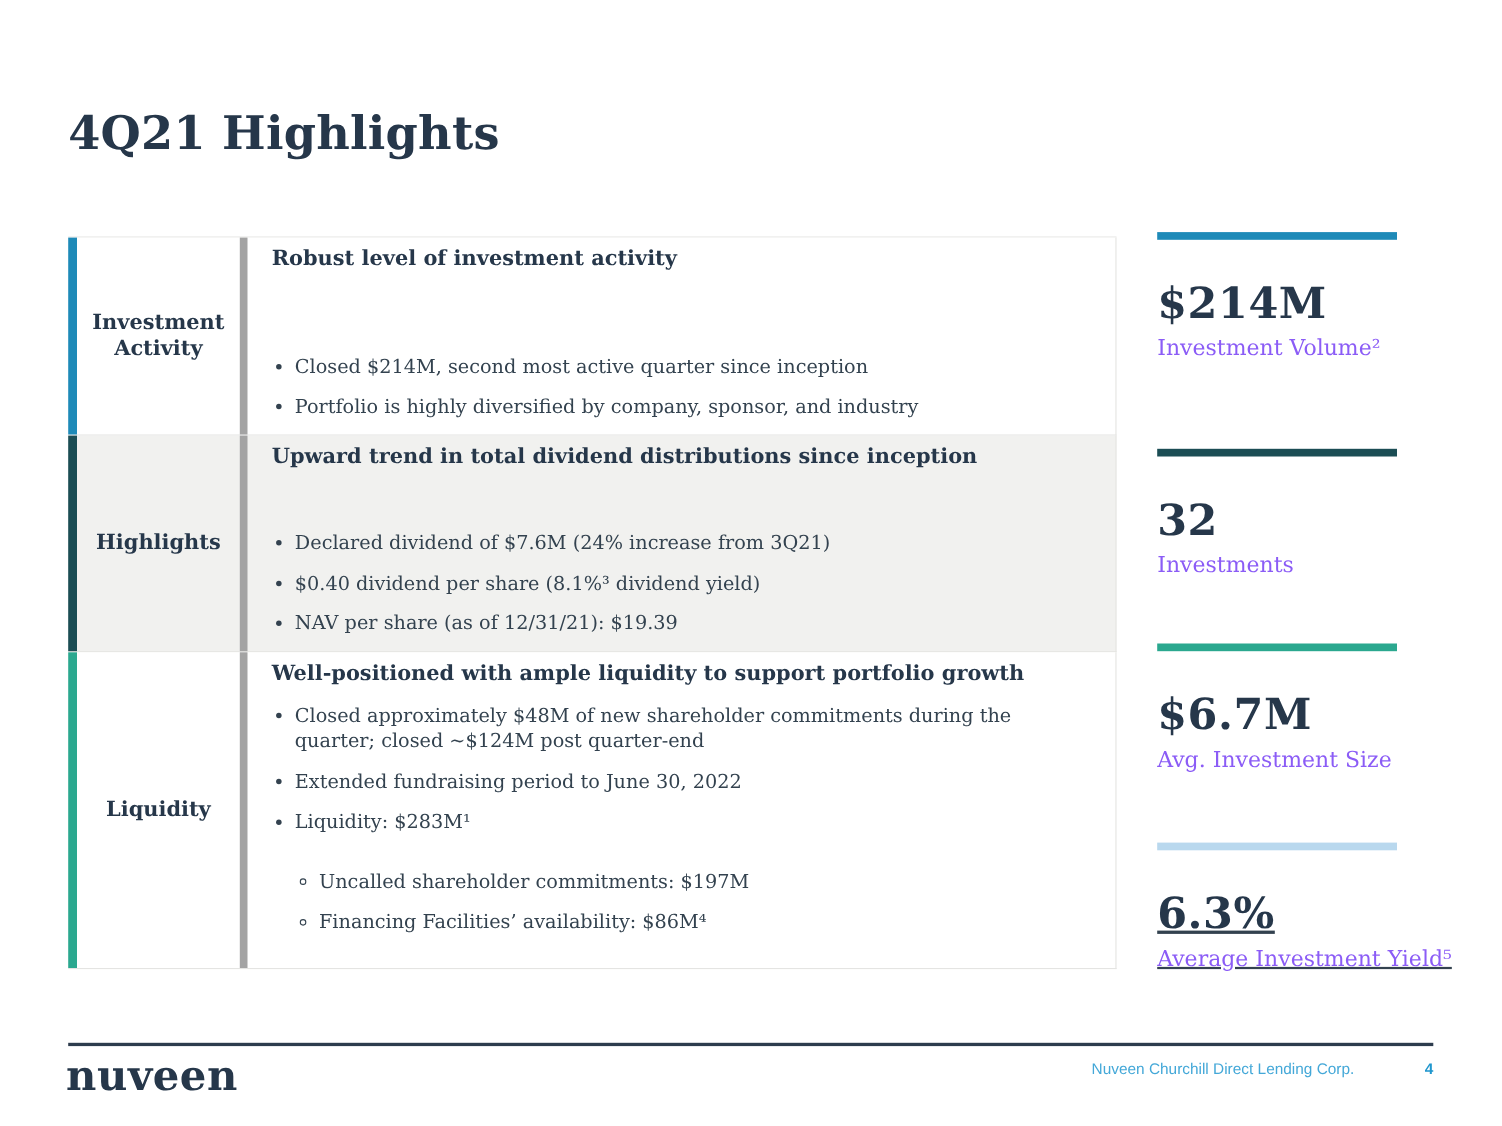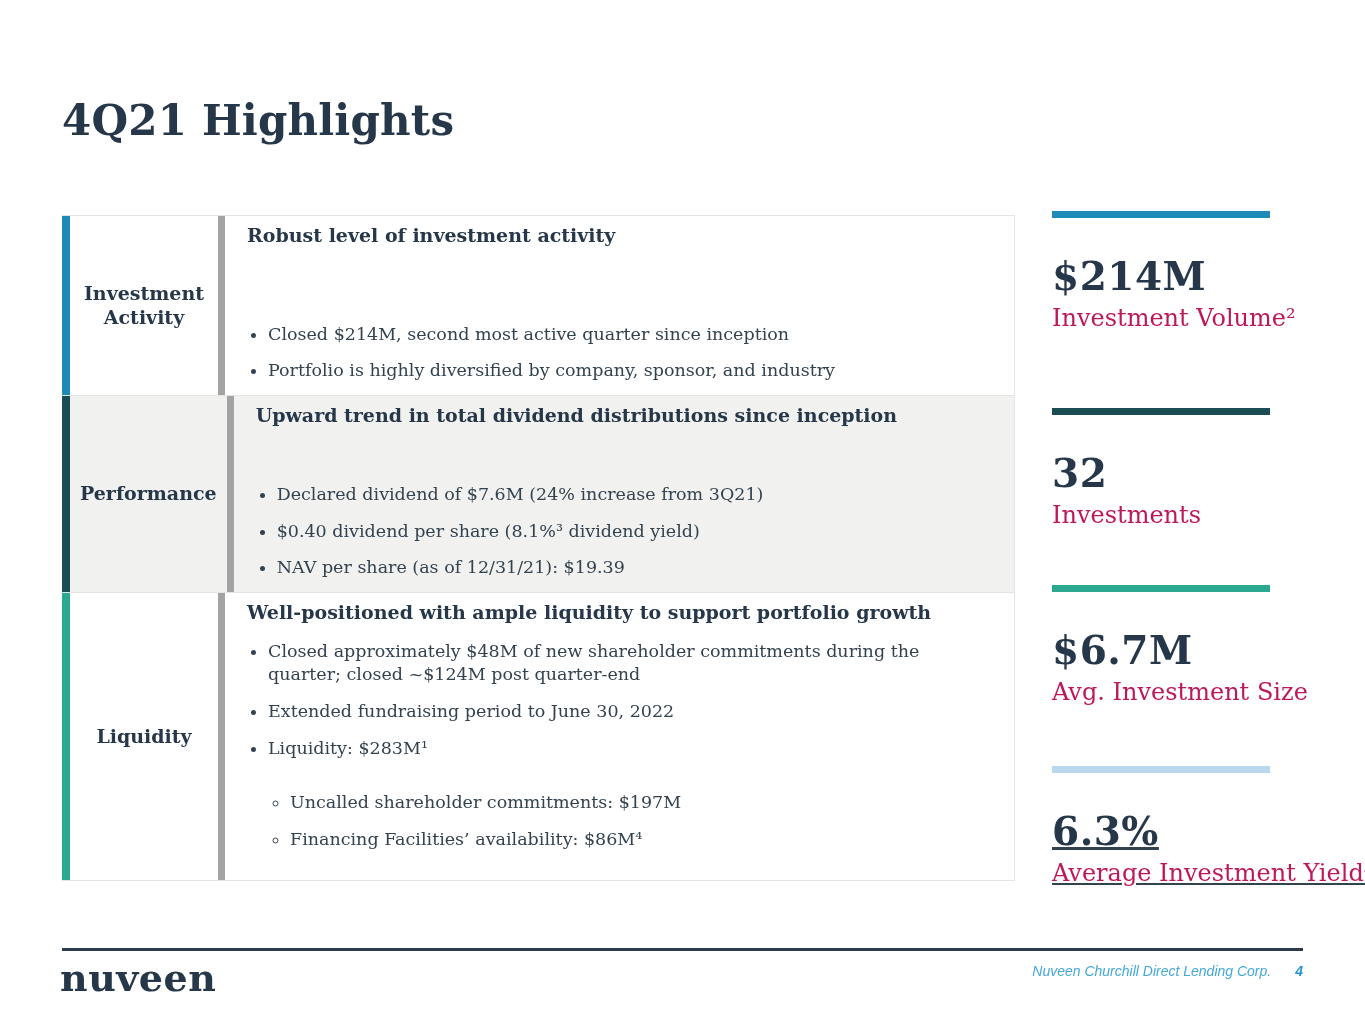--- a/index.html
+++ b/index.html
@@ -55,36 +55,35 @@
   .stat { position: absolute; left: 1052px; width: 218px; }
   #stat-0 { top: 211px; }
   #stat-1 { top: 408px; }
   #stat-2 { top: 585px; }
   #stat-3 { top: 766px; text-decoration: underline; }
   .stat-bar { width: 100%; height: 7px; }
   .stat-value {
     margin-top: 39px; font-size: 39px; font-weight: 700;
     color: #26374a; letter-spacing: 0.5px; line-height: 1.0;
   }
-  .stat-label { margin-top: 8px; font-size: 24px; color: #be185d; white-space: nowrap; }
+  .stat-label { margin-top: 8px; font-size: 20px; color: #8b5cf6; white-space: nowrap; }
 
   
   .footer-line {
     position: absolute; left: 62px; top: 948px;
     width: 1241px; height: 3px; background: #2d3c4d;
   }
   .footer-logo {
     position: absolute; left: 60px; top: 955px;
     font-size: 38px; font-weight: 700; color: #26374a; letter-spacing: 0.5px;
   }
   .footer-right {
     position: absolute; top: 963px; right: 62px;
-    display: flex; align-items: baseline; gap: 24px;
+    display: flex; align-items: baseline; gap: 64px;
     font-family: "Liberation Sans", sans-serif;
-    font-style: italic;
   }
   .footer-company { font-size: 14px; color: #44a8d8; }
   .footer-page { font-size: 14px; font-weight: 700; color: #2097ce; }
 </style>
 </head>
 <body>
 
 <h1 class="slide-title">4Q21 Highlights</h1>
 
 <div class="highlights-table">
@@ -96,21 +95,21 @@
       <div class="row-heading">Robust level of investment activity</div>
       <ul class="bullets">
         <li>Closed $214M, second most active quarter since inception</li>
         <li>Portfolio is highly diversified by company, sponsor, and industry</li>
       </ul>
     </div>
   </div>
 
   <div class="t-row row-2 gray">
     <div class="accent-bar" style="background-color: rgb(27, 77, 84);"></div>
-    <div class="label-cell">Performance</div>
+    <div class="label-cell">Highlights</div>
     <div class="content-cell">
       <div class="row-heading">Upward trend in total dividend distributions since inception</div>
       <ul class="bullets">
         <li>Declared dividend of $7.6M (24% increase from 3Q21)</li>
         <li>$0.40 dividend per share (8.1%³ dividend yield)</li>
         <li>NAV per share (as of 12/31/21): $19.39</li>
       </ul>
     </div>
   </div>
 

